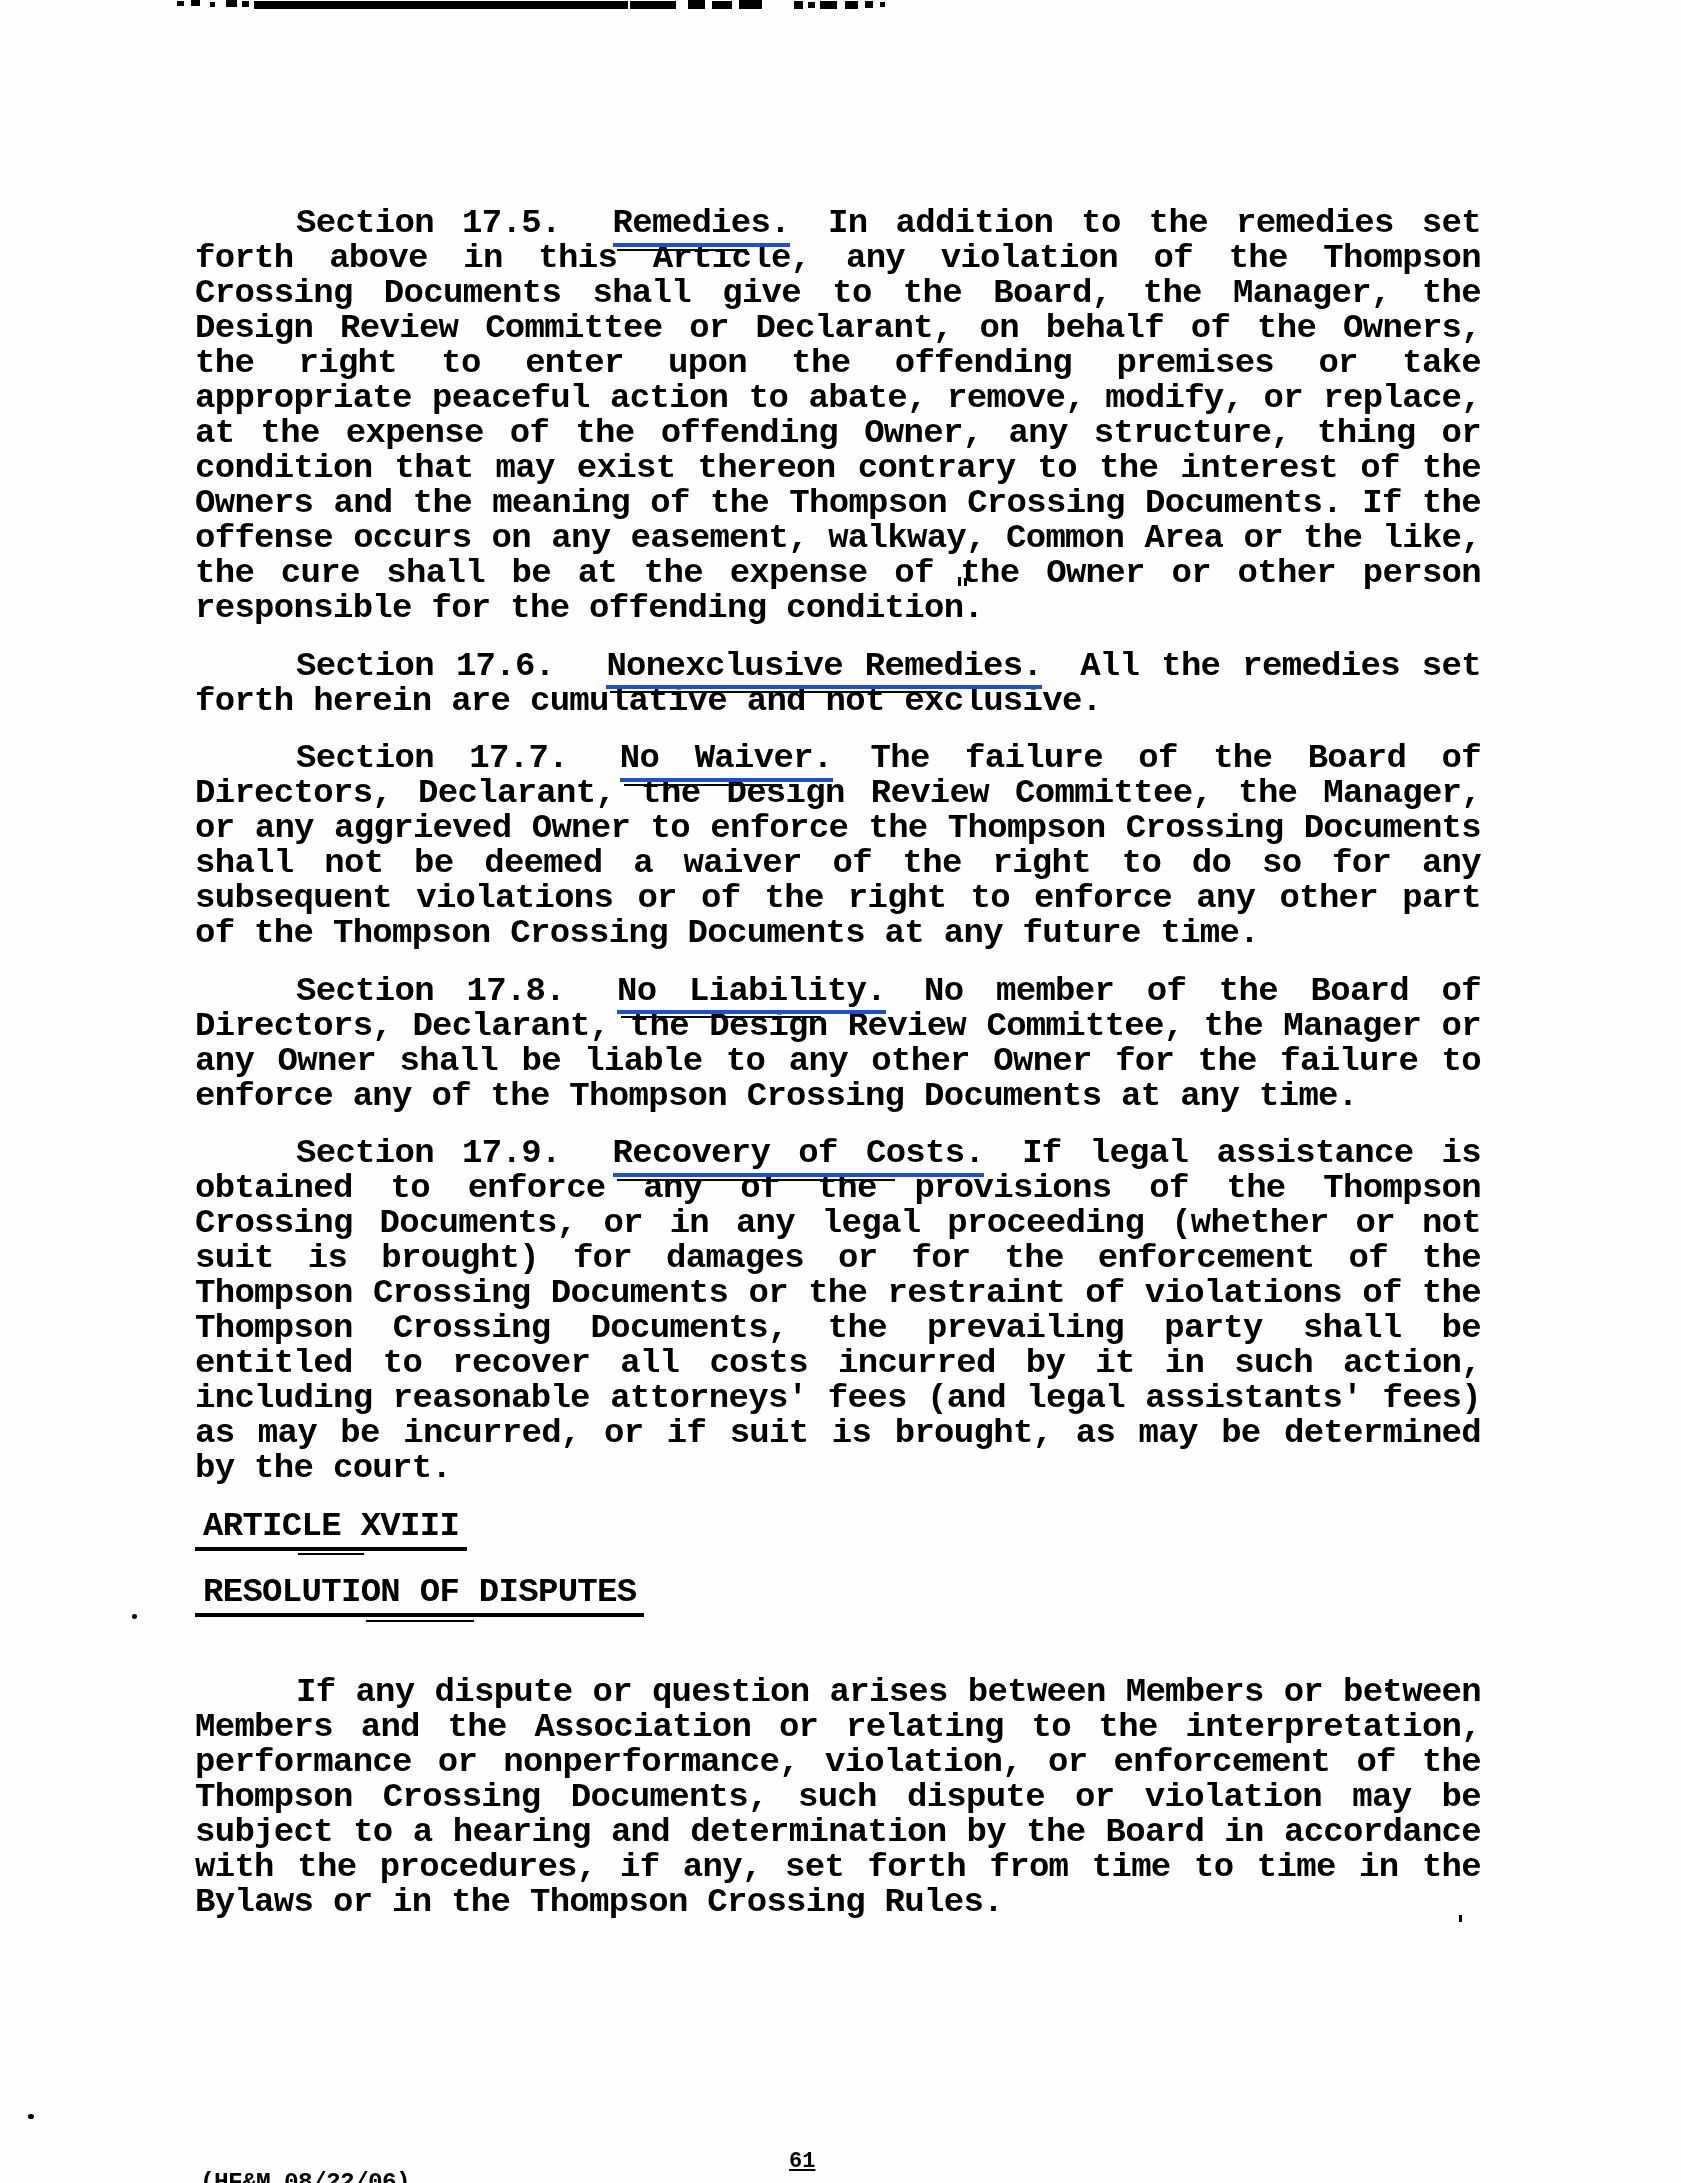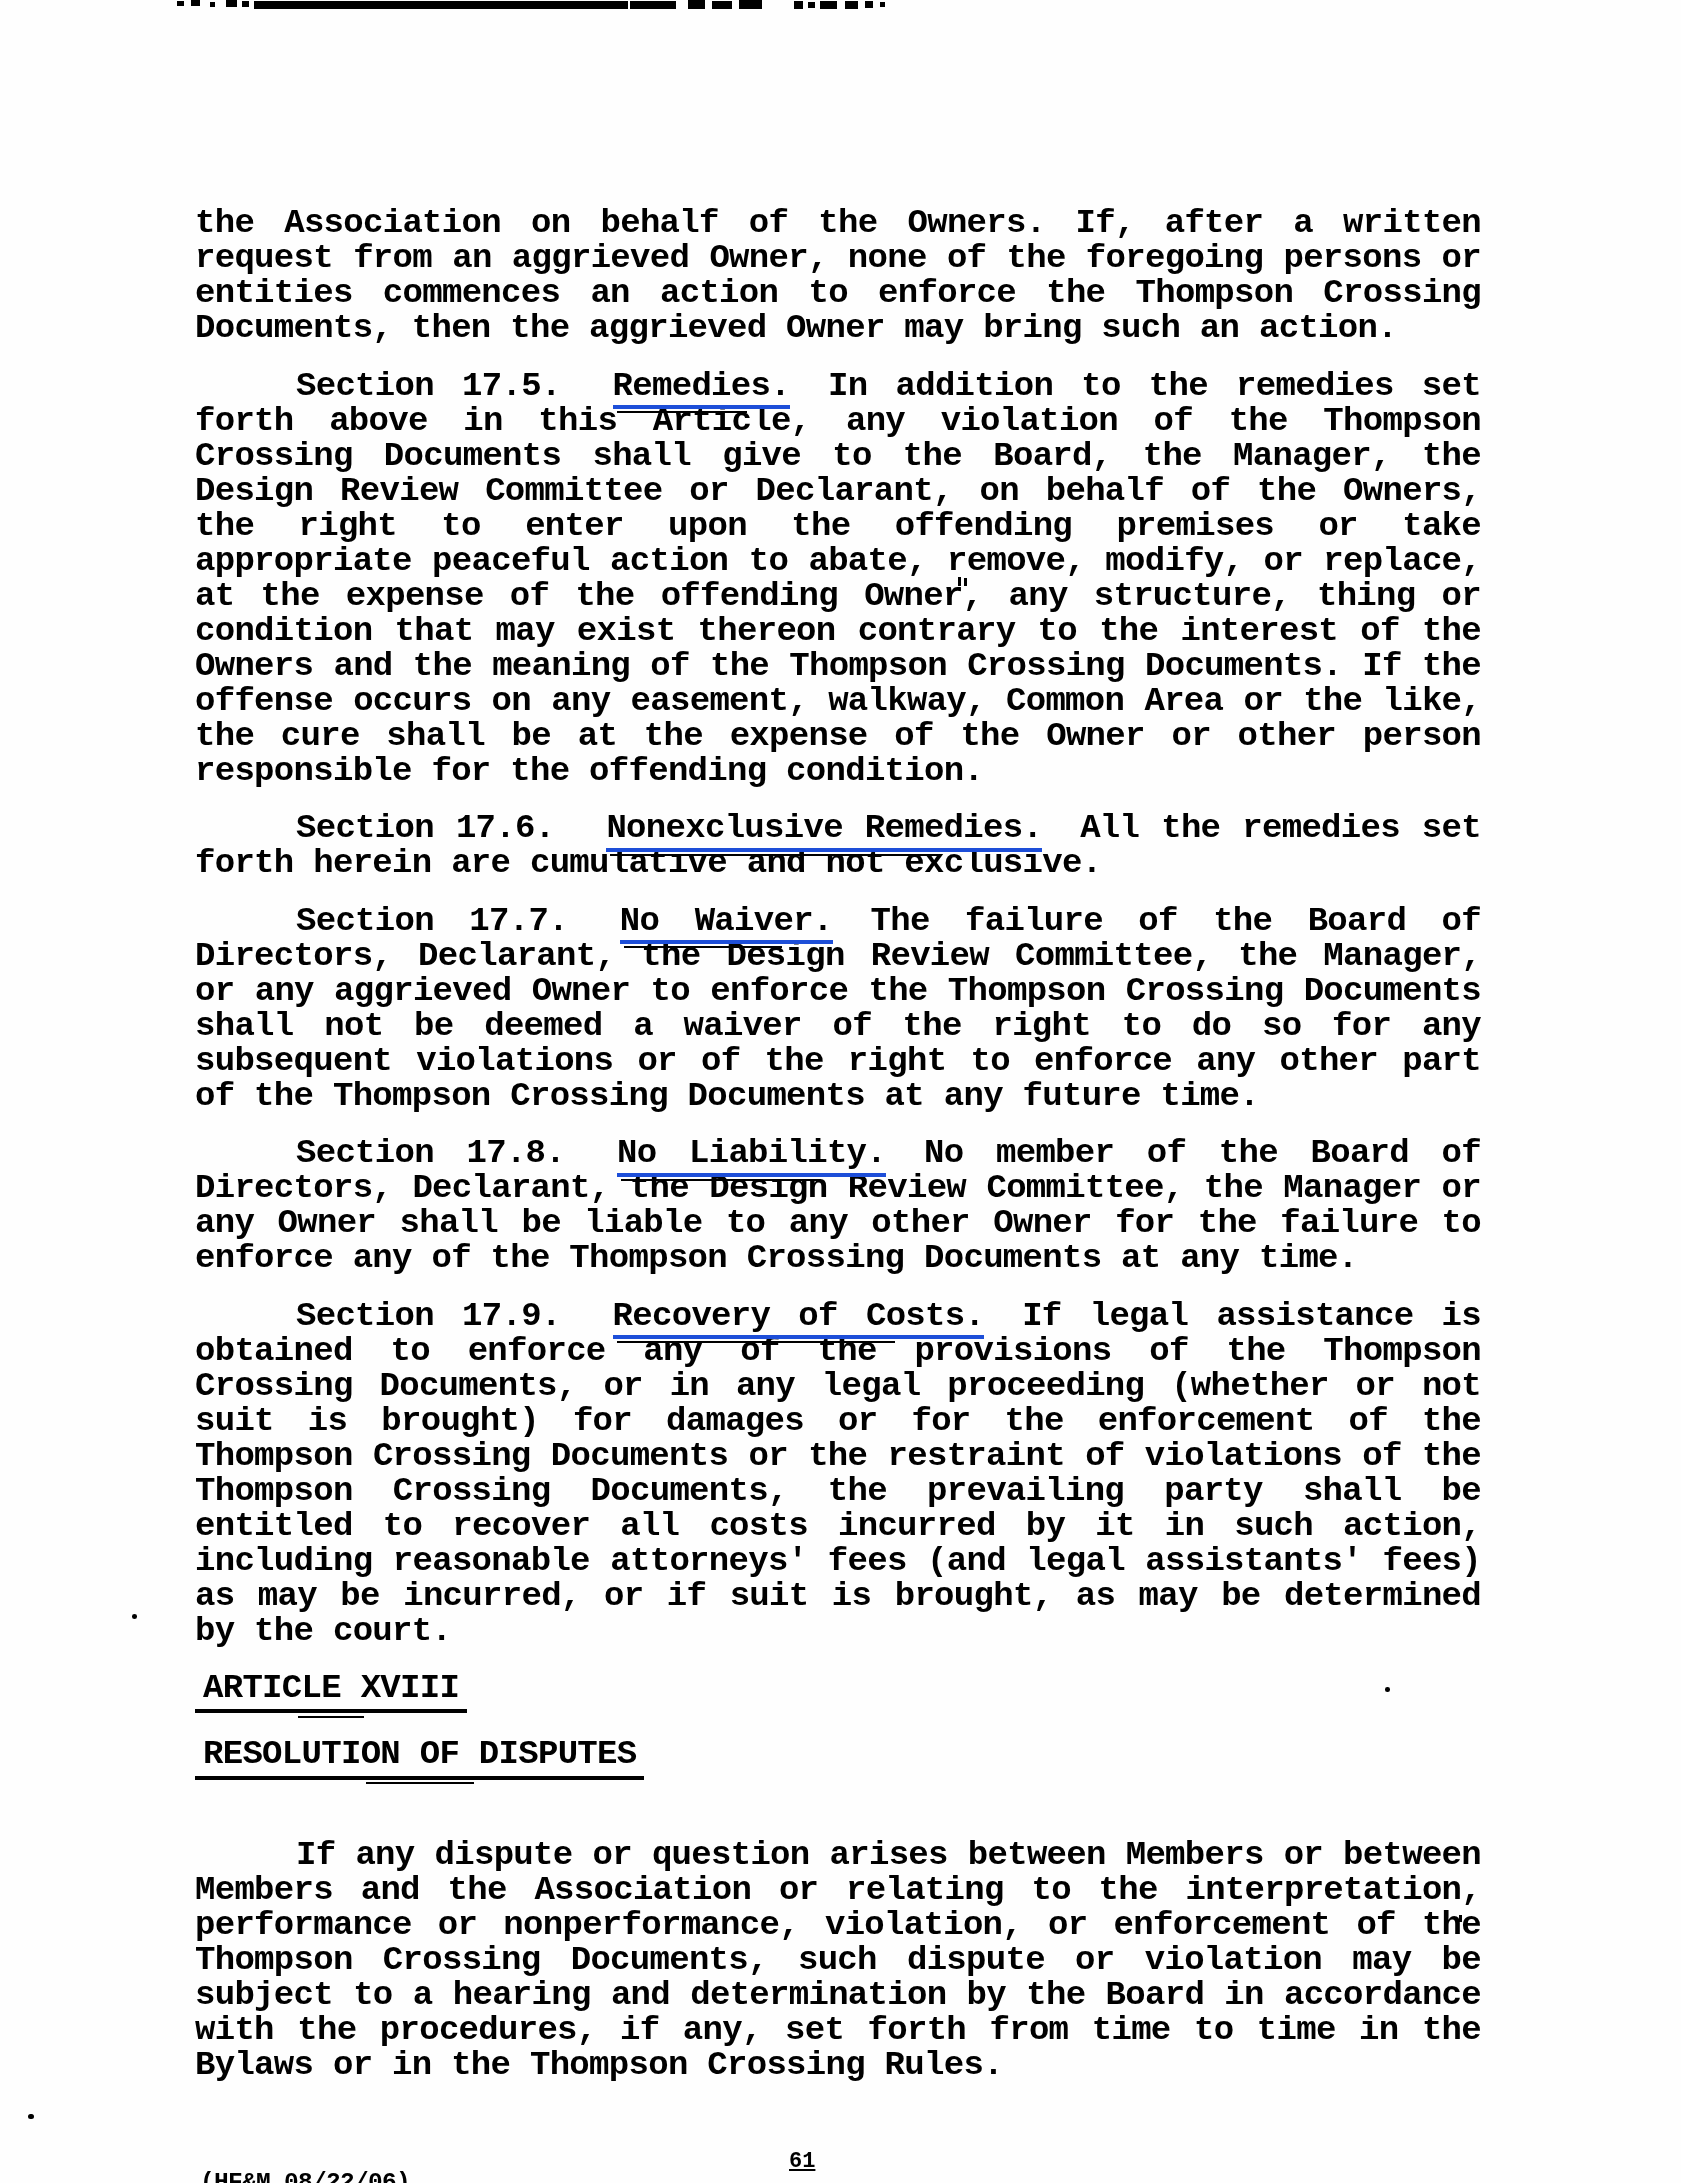--- a/index.html
+++ b/index.html
@@ -114,21 +114,20 @@
     <i style="left:794px;top:1.3px;width:9.3px;height:7.3px"></i>
     <i style="left:808px;top:2px;width:6.6px;height:6px"></i>
     <i style="left:820px;top:0.7px;width:17px;height:8px"></i>
     <i style="left:845px;top:0.7px;width:13.2px;height:8px"></i>
     <i style="left:865px;top:1.3px;width:8px;height:6.6px"></i>
     <i style="left:880px;top:2px;width:5.3px;height:5.3px"></i>
   </div>
 
   <main class="content">
 
-    <p class="para flush">the Association on behalf of the Owners.  If, after a written request from an aggrieved Owner, none of the foregoing persons or entities commences an action to enforce the Thompson Crossing Documents, then the aggrieved Owner may bring such an action.</p>
 
     <p class="para">
       <span class="sec-label">Section 17.5.</span><span class="sec-title u">Remedies.</span><span>In addition to the remedies set forth above in this Article, any violation of the Thompson Crossing Documents shall give to the Board, the Manager, the Design Review Committee or Declarant, on behalf of the Owners, the right to enter upon the offending premises or take appropriate peaceful action to abate, remove, modify, or replace, at the expense of the offending Owner, any structure, thing or condition that may exist thereon contrary to the interest of the Owners and the meaning of the Thompson Crossing Documents.  If the offense occurs on any easement, walkway, Common Area or the like, the cure shall be at the expense of the Owner or other person responsible for the offending condition.</span>
     </p>
 
     <p class="para">
       <span class="sec-label">Section 17.6.</span><span class="sec-title u">Nonexclusive Remedies.</span><span>All the remedies set forth herein are cumulative and not exclusive.</span>
     </p>
 
     <p class="para">

